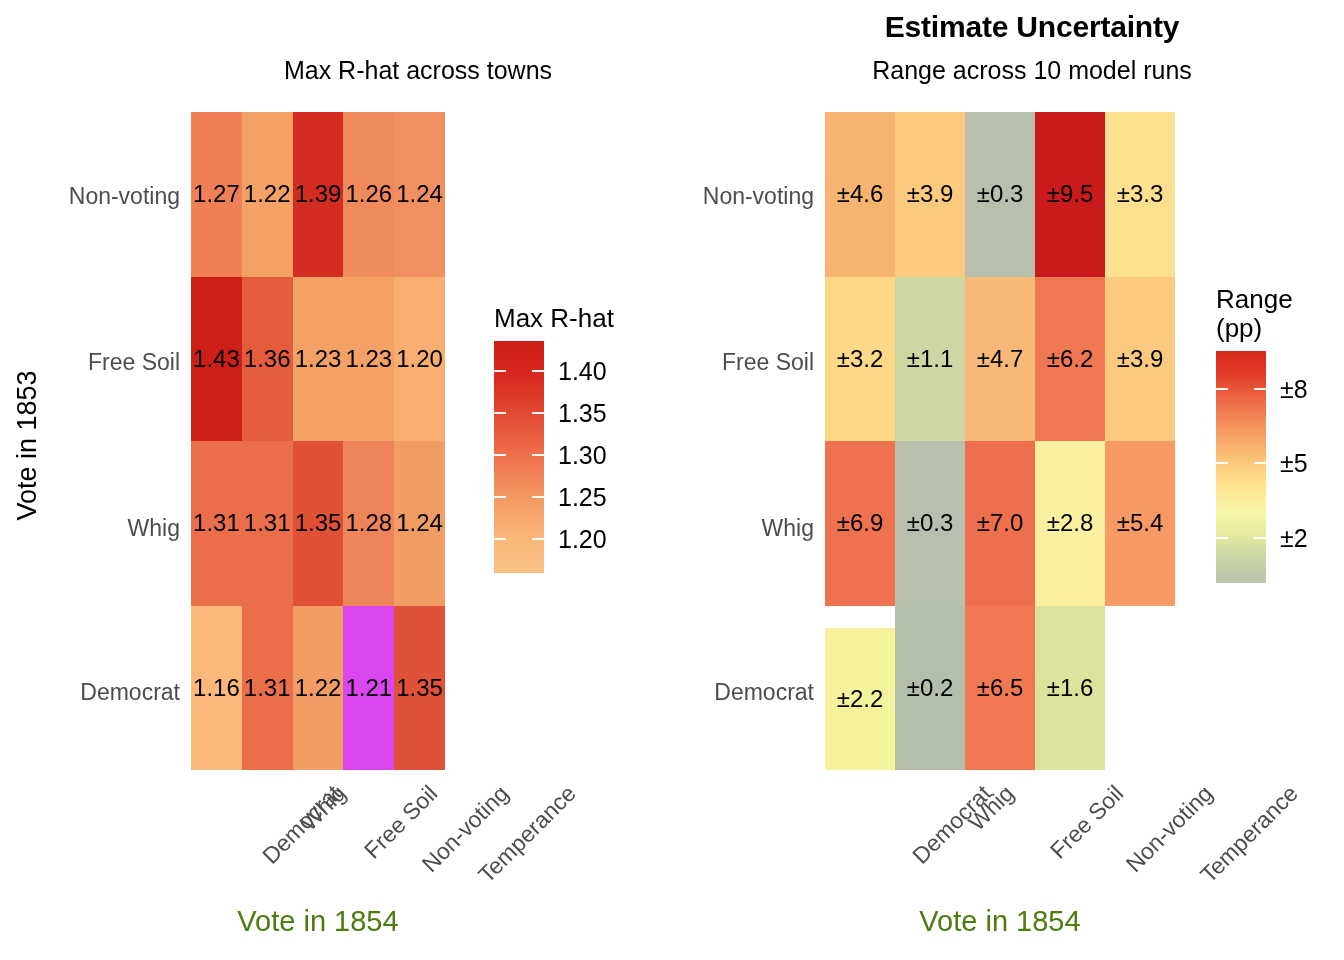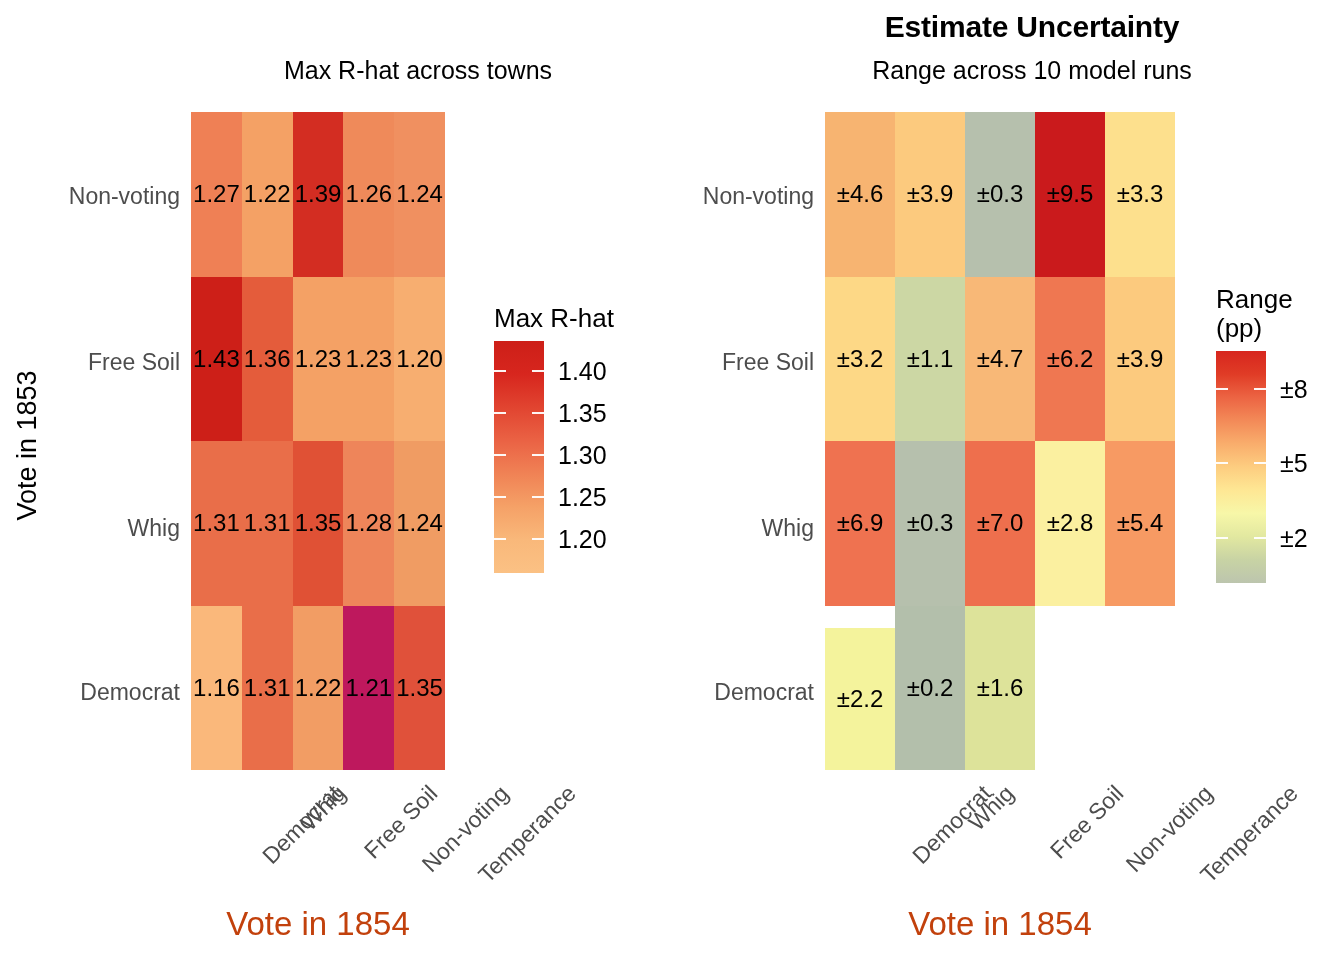--- a/index.html
+++ b/index.html
@@ -73,22 +73,22 @@
     position: absolute;
     font-size: 23px;
     color: #4d4d4d;
     white-space: nowrap;
     transform-origin: right top;
     transform: rotate(-45deg);
     text-align: right;
   }
   .axis-title-x {
     position: absolute;
-    font-size: 33px;
-    color: #c2410c;
+    font-size: 29px;
+    color: #4d7c0f;
     white-space: nowrap;
     text-align: center;
   }
   .axis-title-y {
     position: absolute;
     font-size: 27px;
     color: #000;
     white-space: nowrap;
     transform-origin: center center;
     transform: rotate(-90deg);
@@ -190,21 +190,21 @@
       </div>
       <div class="heat-cell" style="background: rgb(250, 184, 123);">
         <span class="heat-cell-label">1.16</span>
       </div>
       <div class="heat-cell" style="background: rgb(233, 110, 73);">
         <span class="heat-cell-label">1.31</span>
       </div>
       <div class="heat-cell" style="background: rgb(242, 157, 100);">
         <span class="heat-cell-label">1.22</span>
       </div>
-      <div class="heat-cell" style="background: #be185d;">
+      <div class="heat-cell" style="background: #d946ef;">
         <span class="heat-cell-label">1.21</span>
       </div>
       <div class="heat-cell" style="background: rgb(224, 81, 58);">
         <span class="heat-cell-label">1.35</span>
       </div>
     </div>
 
   <div class="x-tick" style="left:228px; top:780px;">Democrat</div>
   <div class="x-tick" style="left:280px; top:780px;">Whig</div>
   <div class="x-tick" style="left:332px; top:780px;">Free Soil</div>
@@ -290,20 +290,23 @@
       </div>
       <div class="heat-cell" style="background: rgb(247, 154, 99);">
         <span class="heat-cell-label">±5.4</span>
       </div>
       <div class="heat-cell" style="background: rgb(244, 243, 156); margin-top: 22px;">
         <span class="heat-cell-label">±2.2</span>
       </div>
       <div class="heat-cell" style="background: rgb(179, 191, 171);">
         <span class="heat-cell-label">±0.2</span>
       </div>
+      <div class="heat-cell" style="background: rgb(240, 121, 84);">
+        <span class="heat-cell-label">±6.5</span>
+      </div>
       <div class="heat-cell" style="background: rgb(221, 227, 154);">
         <span class="heat-cell-label">±1.6</span>
       </div>
     </div>
 
   <div class="x-tick" style="left:878px; top:780px;">Democrat</div>
   <div class="x-tick" style="left:948px; top:780px;">Whig</div>
   <div class="x-tick" style="left:1018px; top:780px;">Free Soil</div>
   <div class="x-tick" style="left:1088px; top:780px;">Non-voting</div>
   <div class="x-tick" style="left:1158px; top:780px;">Temperance</div>

